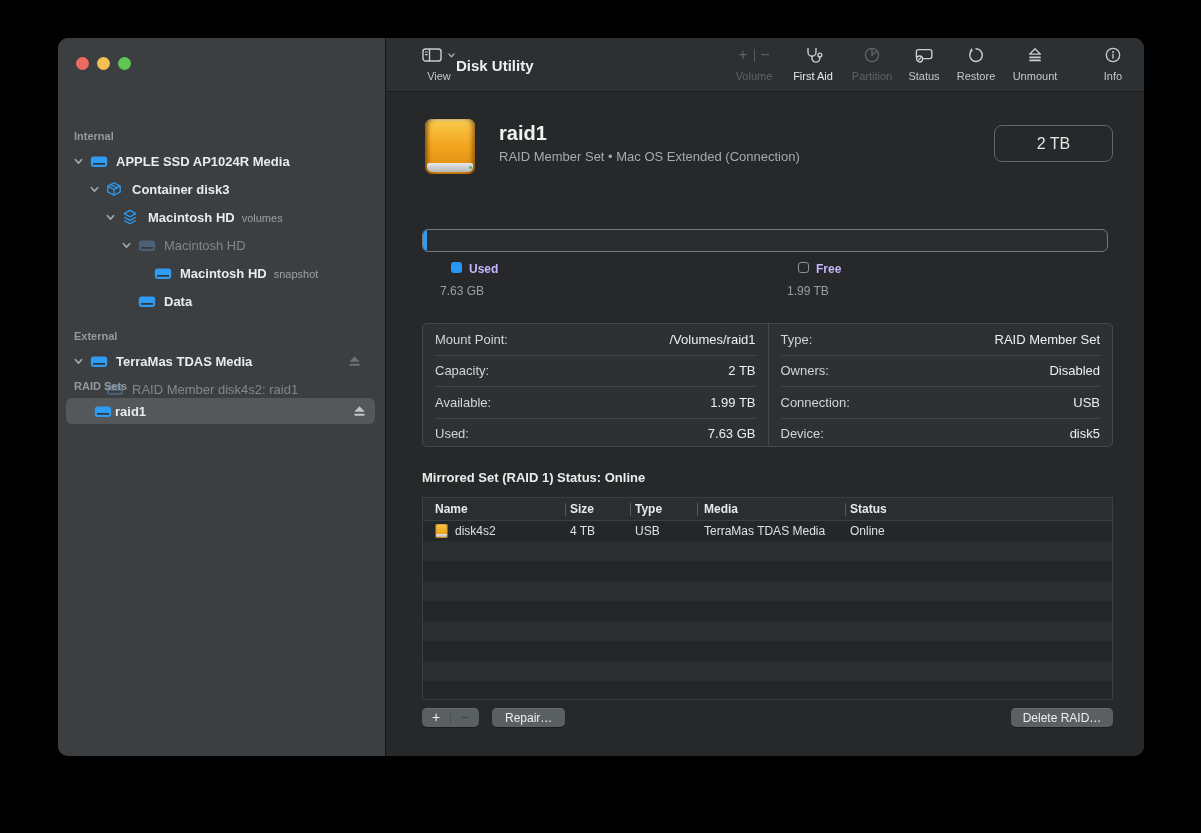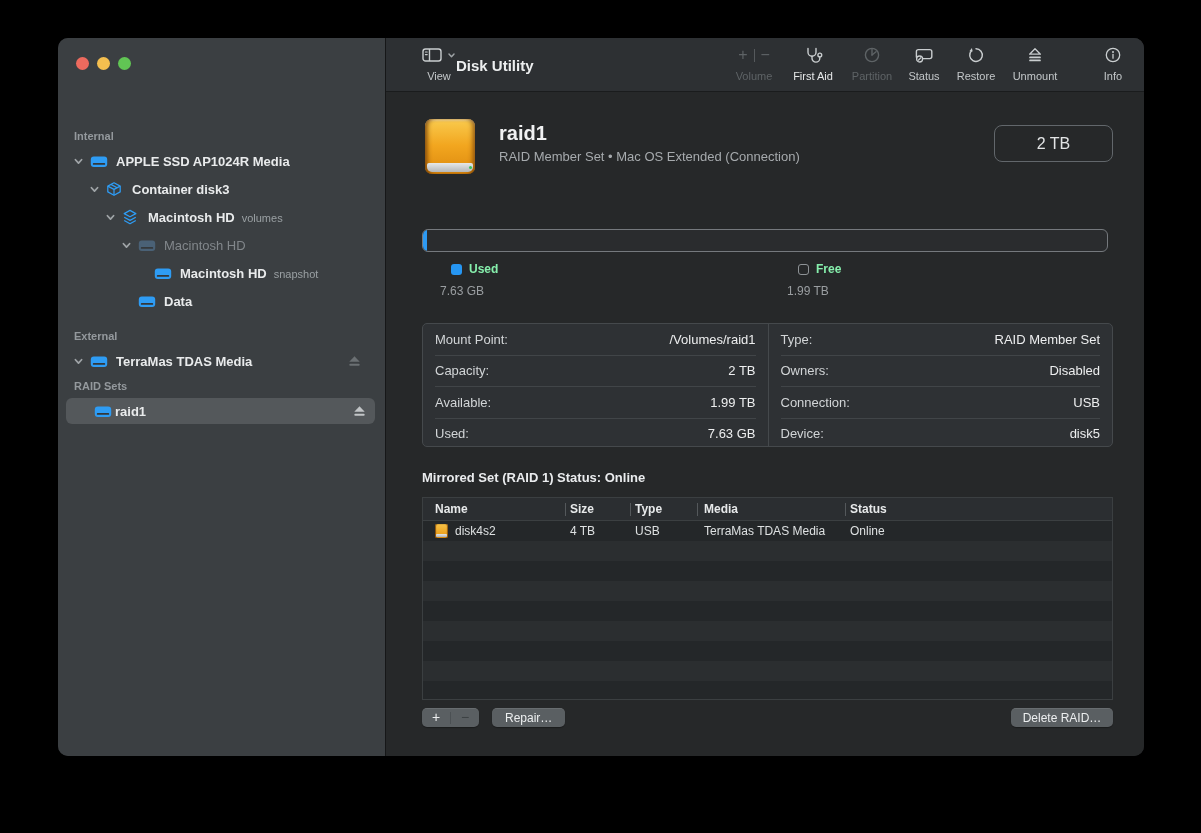--- a/index.html
+++ b/index.html
@@ -46,21 +46,21 @@
   .vol-title{position:absolute;left:113px;top:84px;font-size:20px;font-weight:700;color:#f0f1f2;}
   .vol-sub{position:absolute;left:113px;top:111px;font-size:13px;color:#a6aaad;}
   .size-badge{position:absolute;left:608px;top:87px;width:119px;height:37px;border:1px solid #62676b;
     border-radius:8px;box-sizing:border-box;display:flex;align-items:center;justify-content:center;
     font-size:16px;color:#e2e4e5;}
   
   .ubar{position:absolute;left:36px;top:191px;width:686px;height:23px;border:1px solid #75797d;
     border-radius:6px;box-sizing:border-box;background:#2a2c2e;overflow:hidden;}
   .ubar .useg{position:absolute;left:0;top:0;bottom:0;width:5px;background:#2d9af3;border-radius:5px 0 0 5px;}
   .legend{position:absolute;top:224px;}
-  .legend .row1{display:flex;align-items:center;gap:7px;font-size:12px;font-weight:700;color:#86efac;padding-left:29px;}
+  .legend .row1{display:flex;gap:7px;font-size:12px;font-weight:700;color:#c4b5fd;padding-left:29px;}
   .legend .sw{width:11px;height:11px;border-radius:3px;}
   .legend .val{margin:8px 0 0 18px;font-size:12px;color:#9a9ea1;}
   
   .details{position:absolute;left:36px;top:285px;width:691px;height:124px;background:#2e3134;
     border:1px solid #45494c;border-radius:5px;box-sizing:border-box;display:flex;}
   .dcol{width:50%;box-sizing:border-box;text-align:center;}
   .dcol.right{border-left:1px solid #45494c;}
   .drow{height:30.5px;margin:0 12px;display:flex;align-items:center;justify-content:space-between;
     border-bottom:1px solid #414548;font-size:13px;}
   .drow:last-child{border-bottom:none;}
@@ -233,20 +233,26 @@
             <use href="#sym-chevron"></use>
           </svg>
         <svg class="dicon" style="left:32px">
             <use href="#sym-drive"></use>
           </svg>
         <span class="lbl" style="left:58px">TerraMas TDAS Media</span>
         <svg class="eject" style="left:290px;top:8px;color:#6b7073">
             <use href="#sym-eject"></use>
           </svg>
       </div>
+      <div class="si dim" style="top:337px">
+        <svg class="dicon" style="left:48px">
+            <use href="#sym-drive"></use>
+          </svg>
+        <span class="lbl" style="left:74px">RAID Member disk4s2: raid1</span>
+      </div>
 
       <div class="sec-label" style="top:342px">RAID Sets</div>
 
       <div class="sel-row" style="top:360px">
         <svg class="eject" style="left:287px;top:7px;color:#c2c5c7;position:absolute">
             <use href="#sym-eject"></use>
           </svg>
       </div>
       <div class="si" style="top:359px;pointer-events:none">
         <svg class="dicon" style="left:36px">

